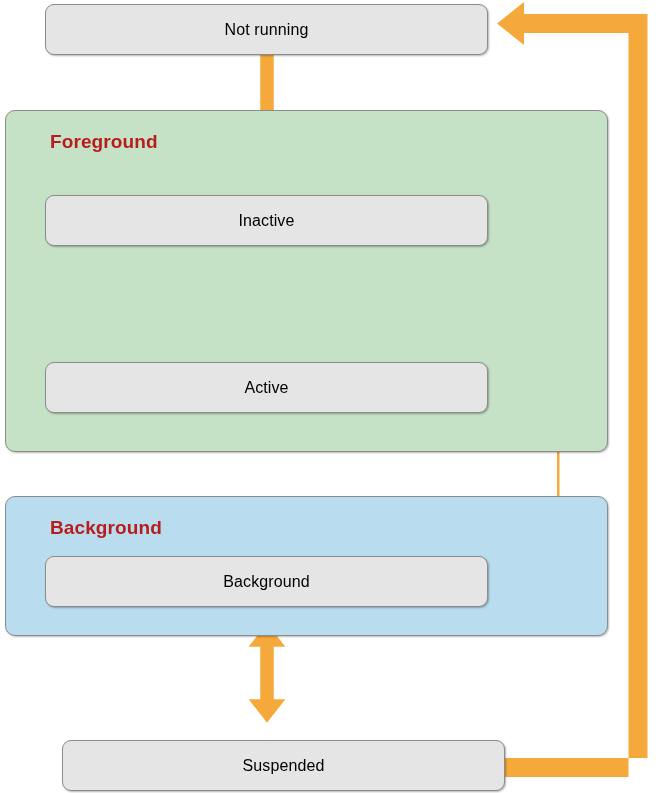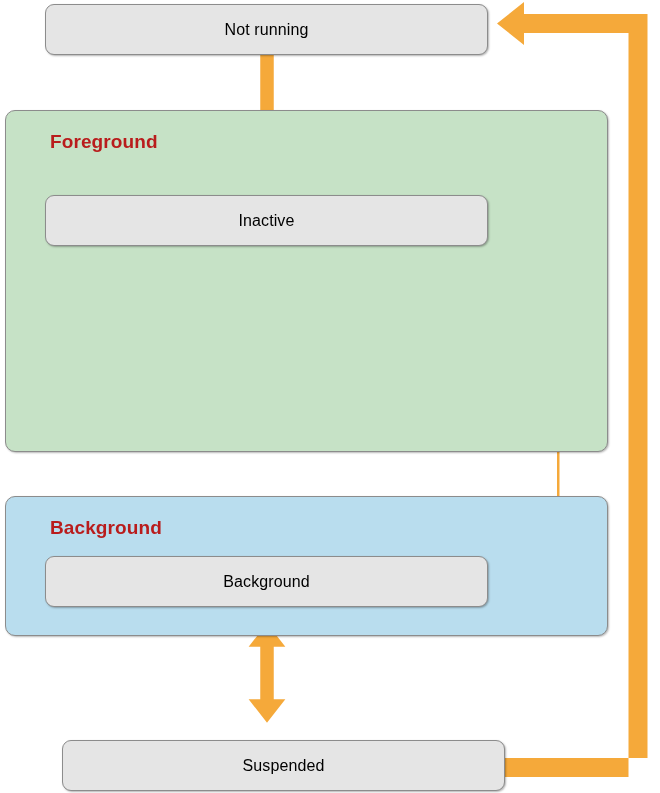--- a/index.html
+++ b/index.html
@@ -142,20 +142,23 @@
   <div class="group-label" style="left:50px; top:517px;">Background</div>
 
   <div class="state-box" style="left:45px; top:4px; width:443px; height:51px; background:#e5e5e5;">
     <span class="state-label">Not running</span>
   </div>
 
   <div class="state-box" style="left:45px; top:177px; width:443px; height:51px; background:#e5e5e5;margin-top:18px;">
     <span class="state-label">Inactive</span>
   </div>
 
+  <div class="state-box" style="left:45px; top:362px; width:443px; height:51px; background:#e5e5e5;">
+    <span class="state-label">Active</span>
+  </div>
 
   <div class="state-box" style="left:45px; top:556px; width:443px; height:51px; background:#e5e5e5;">
     <span class="state-label">Background</span>
   </div>
 
   <div class="state-box" style="left:62px; top:740px; width:443px; height:51px; background:#e5e5e5;">
     <span class="state-label">Suspended</span>
   </div>
 
 </div>

